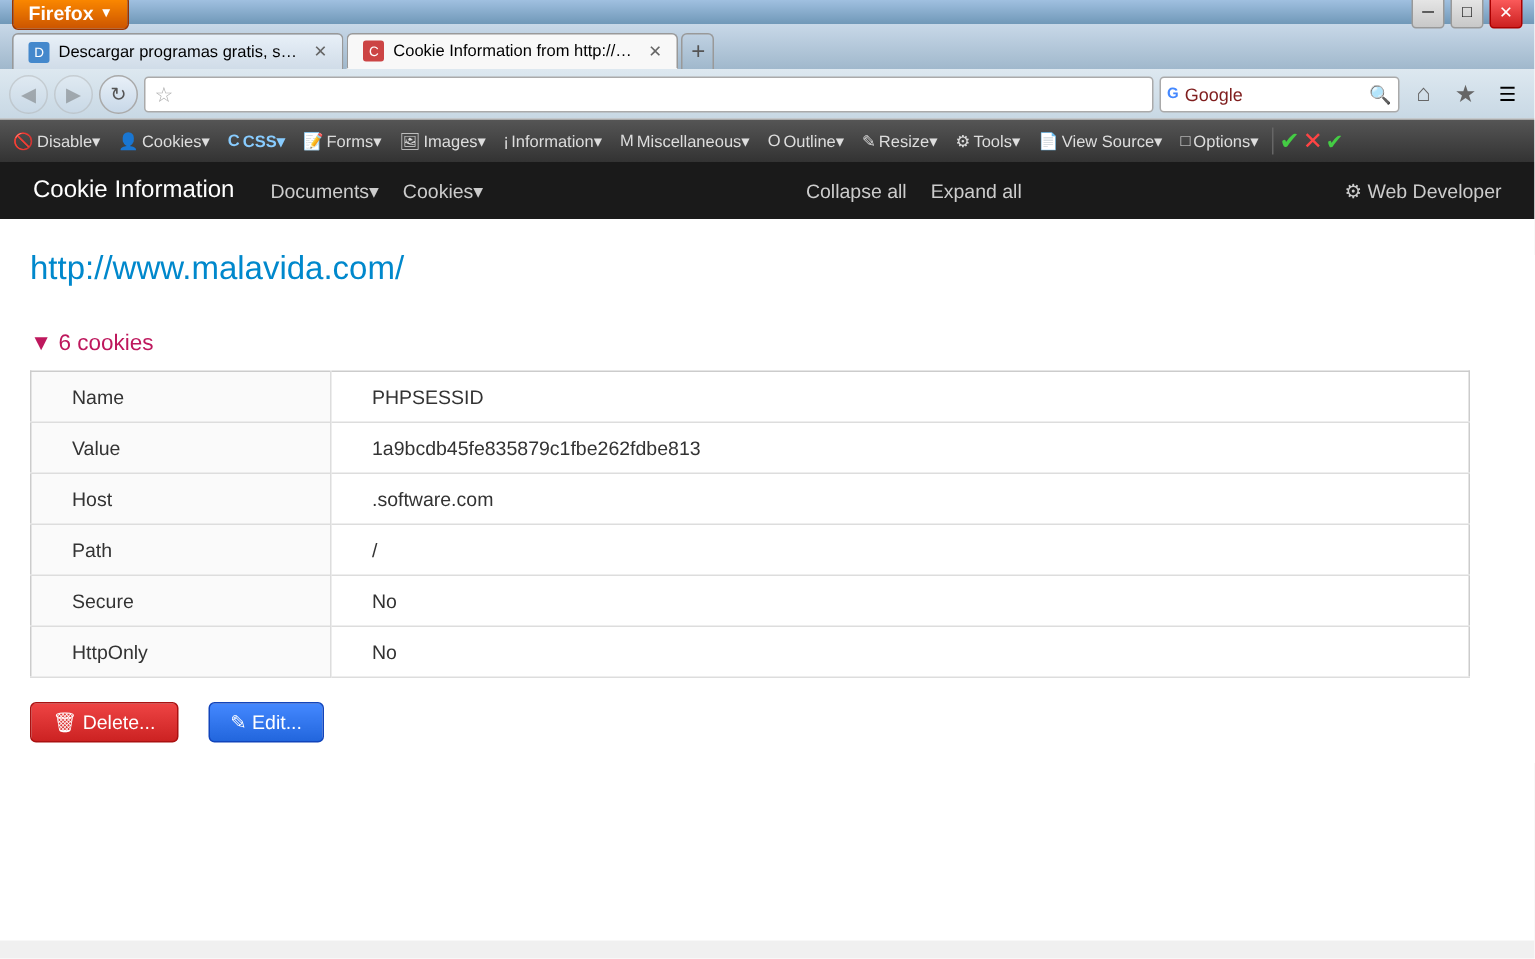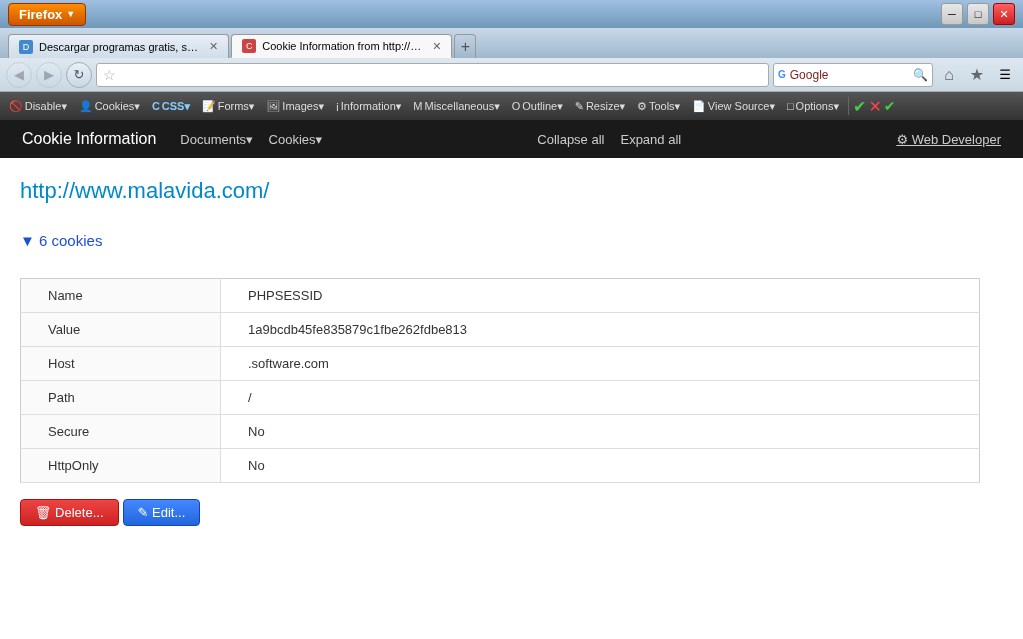--- a/index.html
+++ b/index.html
@@ -1,21 +1,21 @@
 <!DOCTYPE html>
 <html><head>
   <meta charset="utf-8">
   <style>
     * { margin: 0; padding: 0; box-sizing: border-box; }
     body { font-family: Arial, sans-serif; font-size: 13px; background: #f0f0f0; width: 1023px; height: 639px; overflow: hidden; }
 
     
     .title-bar {
       background: linear-gradient(to bottom, #a0c0e0, #7098b8);
-      height: 28px;
+      height: 16px;
       display: flex;
       align-items: center;
       padding: 0 8px;
     }
     .firefox-button {
       background: linear-gradient(to bottom, #ff8c00, #cc5500);
       color: white;
       font-weight: bold;
       font-size: 13px;
       padding: 3px 10px;
@@ -165,41 +165,41 @@
     .ct-btn {
       color: #ccc;
       font-size: 13px;
       cursor: pointer;
       display: flex; align-items: center; gap: 3px;
     }
     .ct-spacer { flex: 1; }
     .web-dev-badge {
       color: #ccc;
       font-size: 13px;
-      display: flex; align-items: center; gap: 4px; text-decoration: underline;
+      display: flex; align-items: center; gap: 4px;
     }
 
     
     .main-content {
       background: white;
       padding: 20px 20px;
       height: calc(639px - 28px - 30px - 34px - 28px - 38px);
       overflow-y: auto;
     }
     .site-url {
       color: #0088cc;
       font-size: 22px;
       text-decoration: none;
       display: block;
       margin-bottom: 28px;
     }
     .cookie-count-header {
       font-size: 15px;
-      color: #1d4ed8;
-      margin-bottom: 29px;
+      color: #be185d;
+      margin-bottom: 10px;
       display: flex; align-items: center; gap: 6px;
     }
 
     
     .cookie-table {
       width: 960px;
       border-collapse: collapse;
       border: 1px solid #ccc;
       margin-bottom: 16px;
     }
@@ -216,21 +216,21 @@
       color: #333;
       background: #fafafa;
       border-right: 1px solid #ddd;
     }
     .cookie-table td:last-child {
       color: #333;
     }
 
     
     .action-buttons {
-      display: flex; gap: 4px; margin-top: 4px;
+      display: flex; gap: 20px; margin-top: 4px;
     }
     .btn-delete {
       background: linear-gradient(to bottom, #ee4444, #cc2222);
       color: white;
       border: 1px solid #aa1111;
       border-radius: 4px;
       padding: 5px 14px;
       font-size: 13px;
       cursor: pointer;
       display: flex; align-items: center; gap: 5px;

